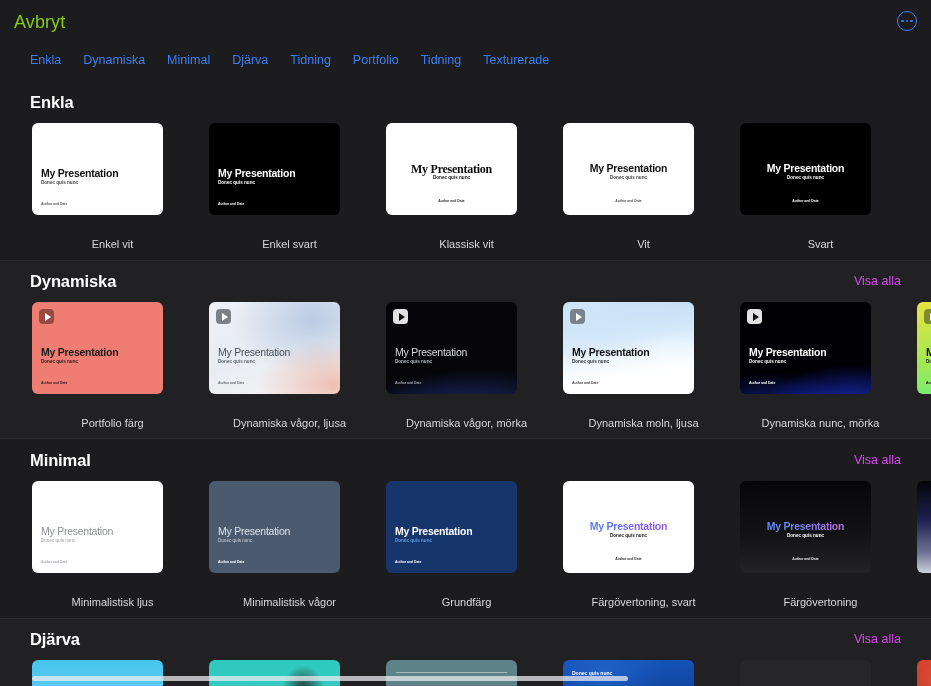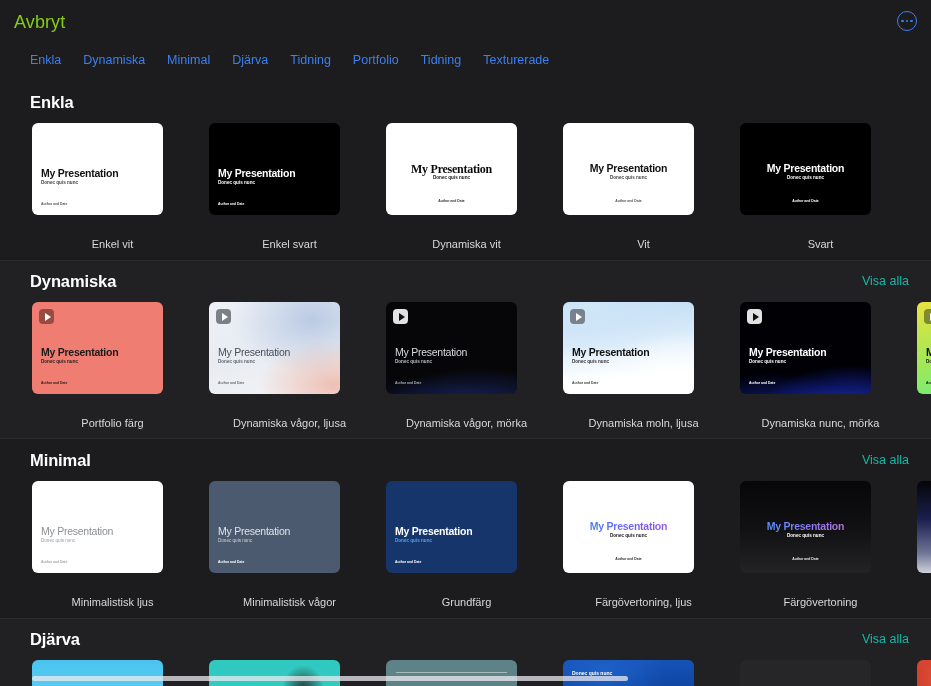--- a/index.html
+++ b/index.html
@@ -103,24 +103,24 @@
     margin: 0 14px 0 30px;
   }
   .sec-title {
     font-size: 16.5px;
     font-weight: bold;
     color: #ffffff;
     letter-spacing: -.1px;
   }
   .see-all {
     position: absolute;
-    right: 8px;
+    right: 16px;
     top: 2px;
     font-size: 12.5px;
-    color: #14b8a6;
+    color: #d946ef;
     cursor: pointer;
   }
 
   .row {
     display: flex;
     gap: 16px;
     padding-left: 32px;
     margin-top: 6px;
     overflow: hidden;
   }
@@ -427,21 +427,21 @@
               <div class="s-foot">Author and Date</div>
             </div>
             <div class="card-label">Enkel svart</div>
           </div>
           <div class="card">
             <div class="thumb t-serif centered">
               <div class="s-title">My Presentation</div>
               <div class="s-sub">Donec quis nunc</div>
               <div class="s-foot">Author and Date</div>
             </div>
-            <div class="card-label">Dynamiska vit</div>
+            <div class="card-label">Klassisk vit</div>
           </div>
           <div class="card">
             <div class="thumb t-white centered">
               <div class="s-title">My Presentation</div>
               <div class="s-sub">Donec quis nunc</div>
               <div class="s-foot">Author and Date</div>
             </div>
             <div class="card-label">Vit</div>
           </div>
           <div class="card">
@@ -545,21 +545,21 @@
               <div class="s-foot">Author and Date</div>
             </div>
             <div class="card-label">Grundfärg</div>
           </div>
           <div class="card">
             <div class="thumb t-gradlight centered">
               <div class="s-title">My Presentation</div>
               <div class="s-sub">Donec quis nunc</div>
               <div class="s-foot">Author and Date</div>
             </div>
-            <div class="card-label">Färgövertoning, ljus</div>
+            <div class="card-label">Färgövertoning, svart</div>
           </div>
           <div class="card">
             <div class="thumb t-graddark centered">
               <div class="s-title">My Presentation</div>
               <div class="s-sub">Donec quis nunc</div>
               <div class="s-foot">Author and Date</div>
             </div>
             <div class="card-label">Färgövertoning</div>
           </div>
           <div class="card">

